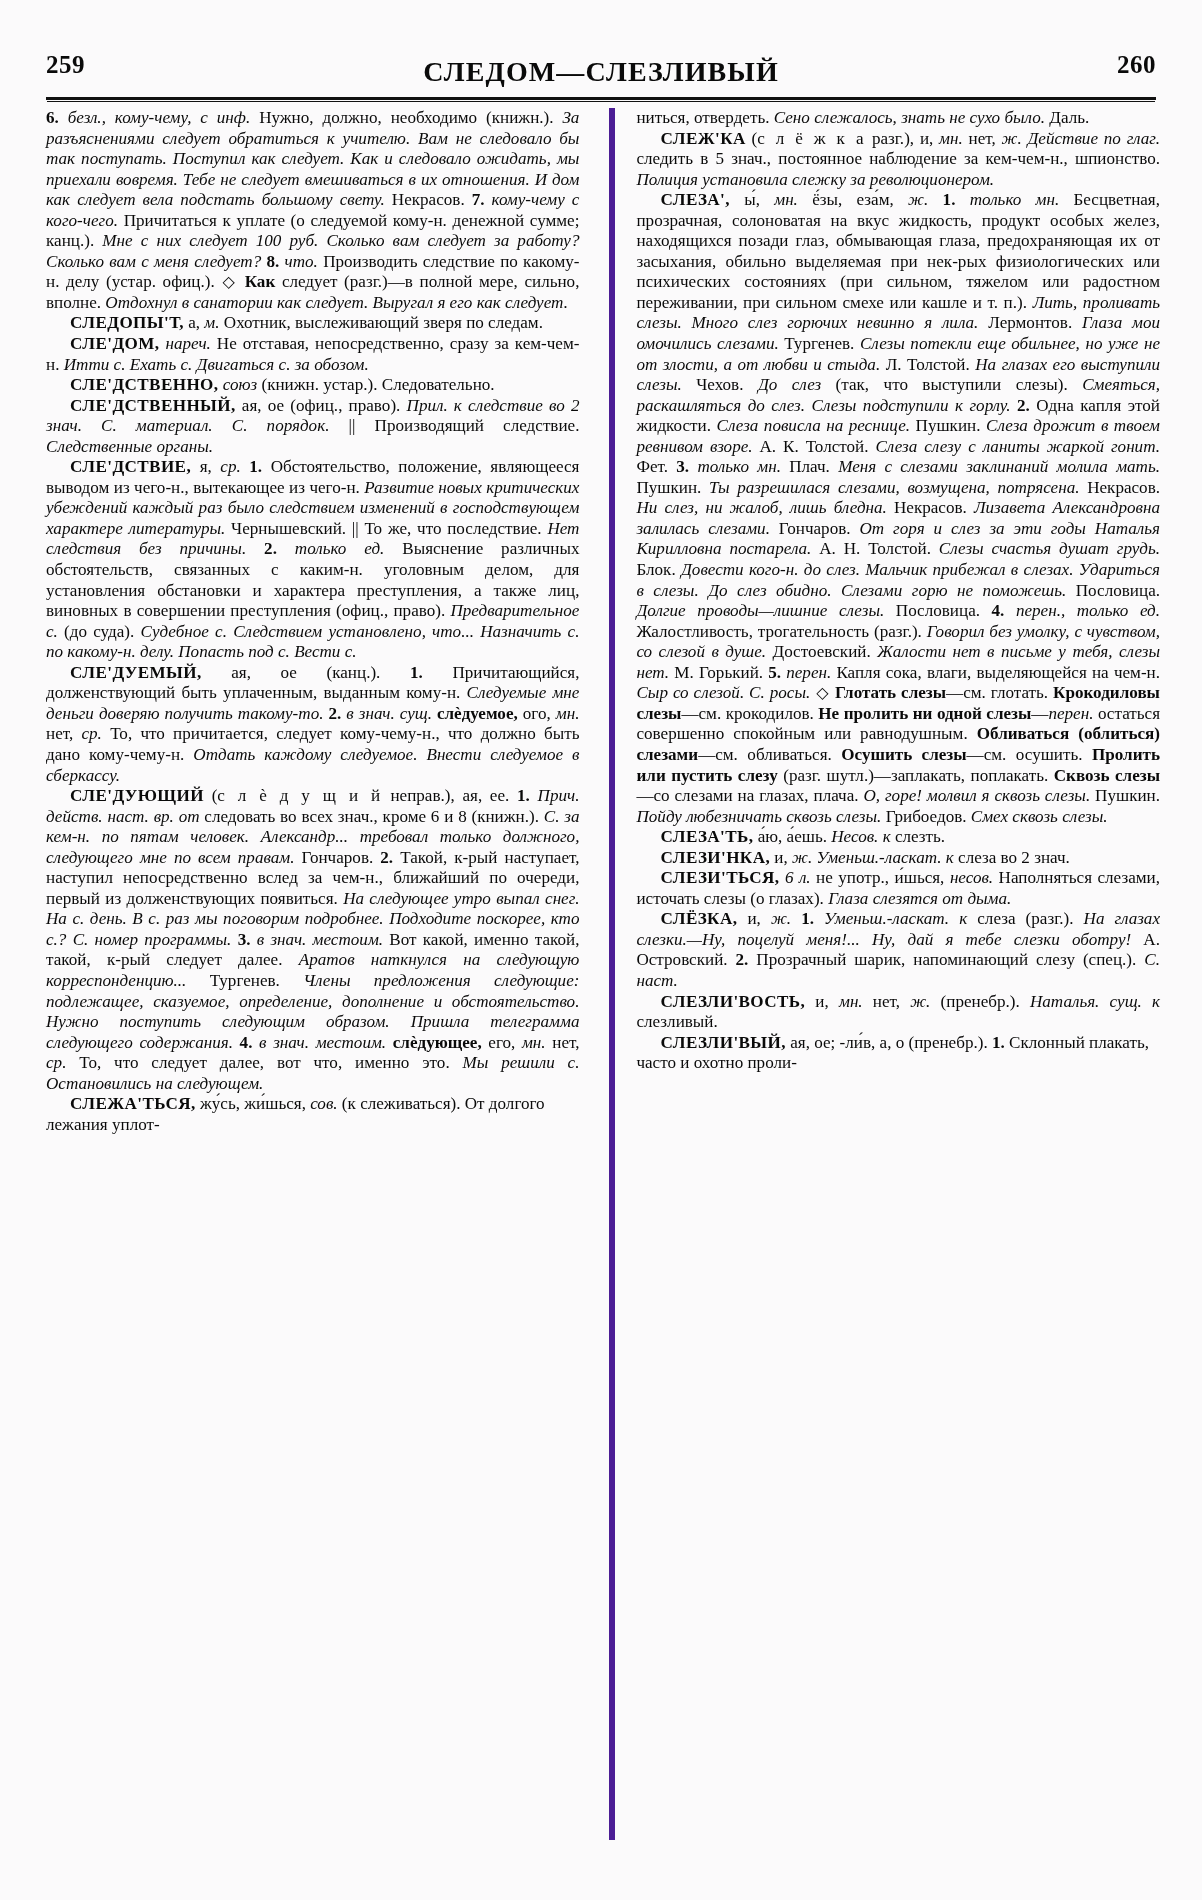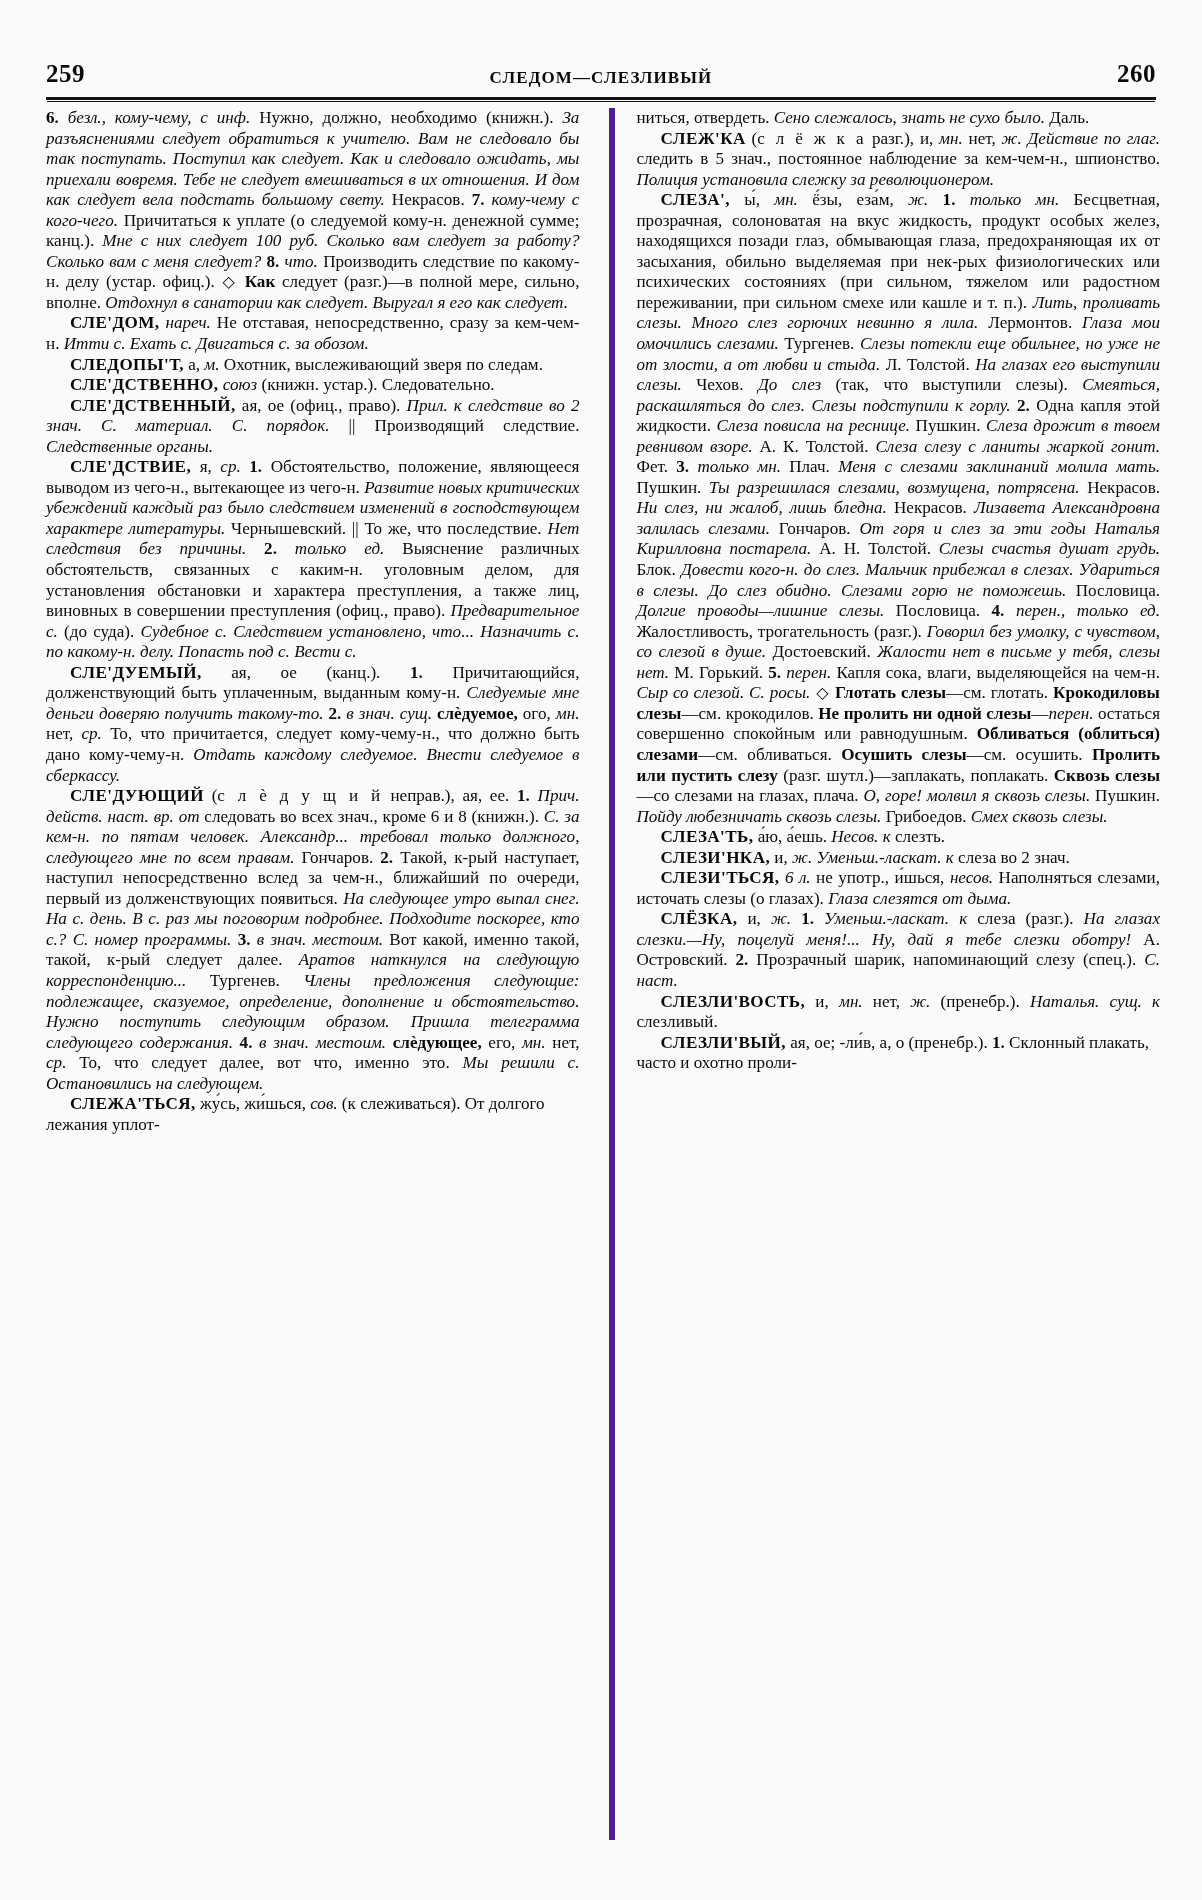--- a/index.html
+++ b/index.html
@@ -23,31 +23,30 @@
   }
 
   
   .runhead {
     position: absolute;
     top: 52px;
     left: 46px;
     right: 46px;
     height: 34px;
     display: flex;
-    align-items: flex-end;
     justify-content: space-between;
     font-weight: 700;
   }
   .folio {
     font-size: 25px;
     letter-spacing: 0.5px;
     line-height: 1;
   }
   .runhead-title {
-    font-size: 17px;
+    font-size: 28px;
     letter-spacing: 1.1px;
     line-height: 1;
     position: absolute;
     left: 0; right: 0;
     text-align: center;
     bottom: 0;
   }
   .rule {
     position: absolute;
     left: 46px;
@@ -113,23 +112,23 @@
     <span class="folio">260</span>
   </div>
   <div class="rule"></div>
 
   <div class="columns">
 
     <div class="col col-left">
 
       <p class="cont"><b>6.</b> <i>безл., кому-чему, с инф.</i> Нужно, должно, необходимо (книжн.). <i>За разъяснениями следует обратиться к учителю. Вам не следовало бы так поступать. Поступил как следует. Как и следовало ожидать, мы приехали вовремя. Тебе не следует вмешиваться в их отношения. И дом как следует вела подстать большому свету.</i> Некрасов. <b>7.</b> <i>кому-чему с кого-чего.</i> Причитаться к уплате (о следуемой кому-н. денежной сумме; канц.). <i>Мне с них следует 100 руб. Сколько вам следует за работу? Сколько вам с меня следует?</i> <b>8.</b> <i>что.</i> Производить следствие по какому-н. делу (устар. офиц.). <span class="lozenge">◇</span> <b>Как</b> следует (разг.)—в полной мере, сильно, вполне. <i>Отдохнул в санатории как следует. Выругал я его как следует.</i></p>
 
+      <p class="entry"><b class="hw">СЛЕДОПЫ'Т,</b> а, <i>м.</i> Охотник, выслеживающий зверя по следам.</p>
+
       <p class="entry"><b class="hw">СЛЕ'ДОМ,</b> <i>нареч.</i> Не отставая, непосредственно, сразу за кем-чем-н. <i>Итти с. Ехать с. Двигаться с. за обозом.</i></p>
-
-      <p class="entry"><b class="hw">СЛЕДОПЫ'Т,</b> а, <i>м.</i> Охотник, выслеживающий зверя по следам.</p>
 
       <p class="entry"><b class="hw">СЛЕ'ДСТВЕННО,</b> <i>союз</i> (книжн. устар.). Следовательно.</p>
 
       <p class="entry"><b class="hw">СЛЕ'ДСТВЕННЫЙ,</b> ая, ое (офиц., право). <i>Прил. к следствие во 2 знач. С. материал. С. порядок.</i> <span>||</span> Производящий следствие. <i>Следственные органы.</i></p>
 
       <p class="entry"><b class="hw">СЛЕ'ДСТВИЕ,</b> я, <i>ср.</i> <b>1.</b> Обстоятельство, положение, являющееся выводом из чего-н., вытекающее из чего-н. <i>Развитие новых критических убеждений каждый раз было следствием изменений в господствующем характере литературы.</i> Чернышевский. <span>||</span> То же, что последствие. <i>Нет следствия без причины.</i> <b>2.</b> <i>только ед.</i> Выяснение различных обстоятельств, связанных с каким-н. уголовным делом, для установления обстановки и характера преступления, а также лиц, виновных в совершении преступления (офиц., право). <i>Предварительное с.</i> (до суда). <i>Судебное с. Следствием установлено, что... Назначить с. по какому-н. делу. Попасть под с. Вести с.</i></p>
 
       <p class="entry"><b class="hw">СЛЕ'ДУЕМЫЙ,</b> ая, ое (канц.). <b>1.</b> Причитающийся, долженствующий быть уплаченным, выданным кому-н. <i>Следуемые мне деньги доверяю получить такому-то.</i> <b>2.</b> <i>в знач. сущ.</i> <b>слѐдуемое,</b> ого, <i>мн.</i> нет, <i>ср.</i> То, что причитается, следует кому-чему-н., что должно быть дано кому-чему-н. <i>Отдать каждому следуемое. Внести следуемое в сберкассу.</i></p>
 
       <p class="entry"><b class="hw">СЛЕ'ДУЮЩИЙ</b> (<span class="sp">с л ѐ д у щ и й</span> неправ.), ая, ее. <b>1.</b> <i>Прич. действ. наст. вр. от</i> следовать во всех знач., кроме 6 и 8 (книжн.). <i>С. за кем-н. по пятам человек. Александр... требовал только должного, следующего мне по всем правам.</i> Гончаров. <b>2.</b> Такой, к-рый наступает, наступил непосредственно вслед за чем-н., ближайший по очереди, первый из долженствующих появиться. <i>На следующее утро выпал снег. На с. день. В с. раз мы поговорим подробнее. Подходите поскорее, кто с.? С. номер программы.</i> <b>3.</b> <i>в знач. местоим.</i> Вот какой, именно такой, такой, к-рый следует далее. <i>Аратов наткнулся на следующую корреспонденцию...</i> Тургенев. <i>Члены предложения следующие: подлежащее, сказуемое, определение, дополнение и обстоятельство. Нужно поступить следующим образом. Пришла телеграмма следующего содержания.</i> <b>4.</b> <i>в знач. местоим.</i> <b>слѐдующее,</b> его, <i>мн.</i> нет, <i>ср.</i> То, что следует далее, вот что, именно это. <i>Мы решили с. Остановились на следующем.</i></p>

